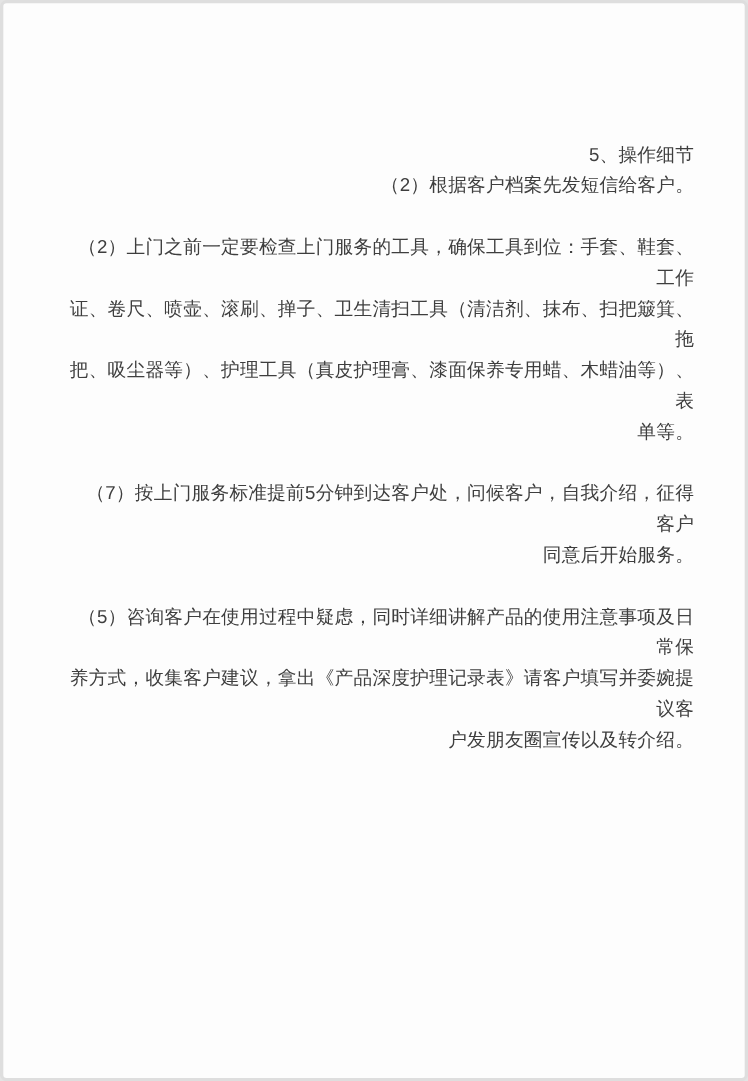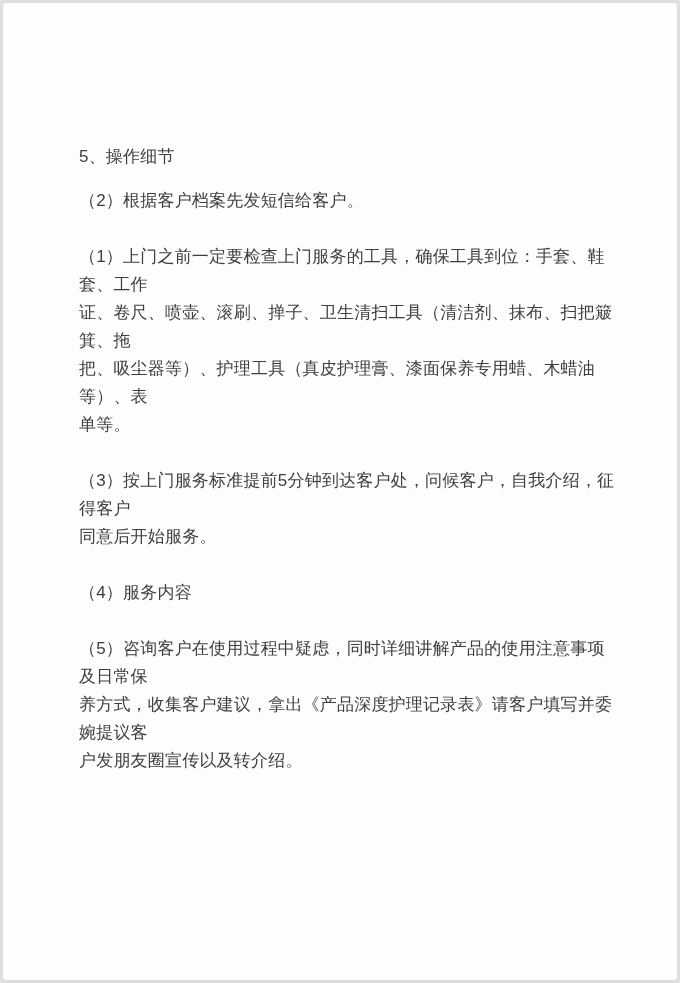--- a/index.html
+++ b/index.html
@@ -26,39 +26,39 @@
     position: absolute;
     left: 60px;
     top: 124px;
     width: 568px;
     color: #3e3e3e;
     font-size: 17px;
     line-height: 28px;
     letter-spacing: 0.2px;
   }
   .para {
-    margin: 16px;
+    margin: 0;
     white-space: pre-line;
+    text-align: right;
   }
   .para.gap {
     margin-top: 28px;
   }
 </style>
 </head>
 <body>
 
 <div class="page">
   <div class="content">
     <p class="para">5、操作细节</p>
     <p class="para">（2）根据客户档案先发短信给客户。</p>
-    <p class="para gap">（1）上门之前一定要检查上门服务的工具，确保工具到位：手套、鞋套、工作
+    <p class="para gap">（2）上门之前一定要检查上门服务的工具，确保工具到位：手套、鞋套、工作
 证、卷尺、喷壶、滚刷、掸子、卫生清扫工具（清洁剂、抹布、扫把簸箕、拖
 把、吸尘器等）、护理工具（真皮护理膏、漆面保养专用蜡、木蜡油等）、表
 单等。</p>
-    <p class="para gap">（3）按上门服务标准提前5分钟到达客户处，问候客户，自我介绍，征得客户
+    <p class="para gap">（7）按上门服务标准提前5分钟到达客户处，问候客户，自我介绍，征得客户
 同意后开始服务。</p>
-    <p class="para gap">（4）服务内容</p>
     <p class="para gap">（5）咨询客户在使用过程中疑虑，同时详细讲解产品的使用注意事项及日常保
 养方式，收集客户建议，拿出《产品深度护理记录表》请客户填写并委婉提议客
 户发朋友圈宣传以及转介绍。</p>
 
   </div>
 </div>
 
 </body></html>

